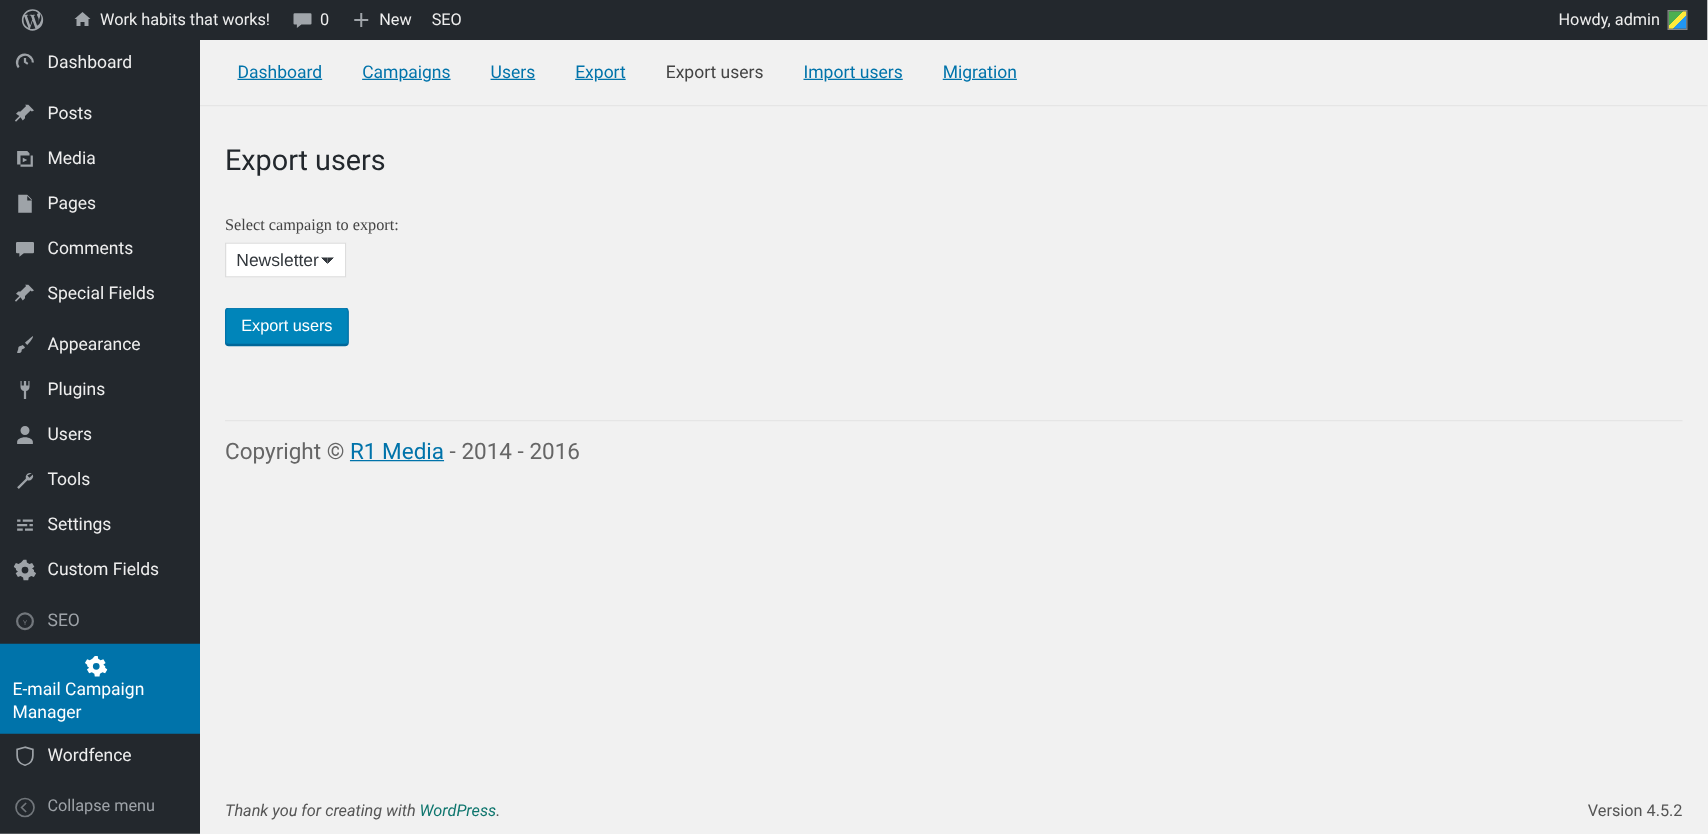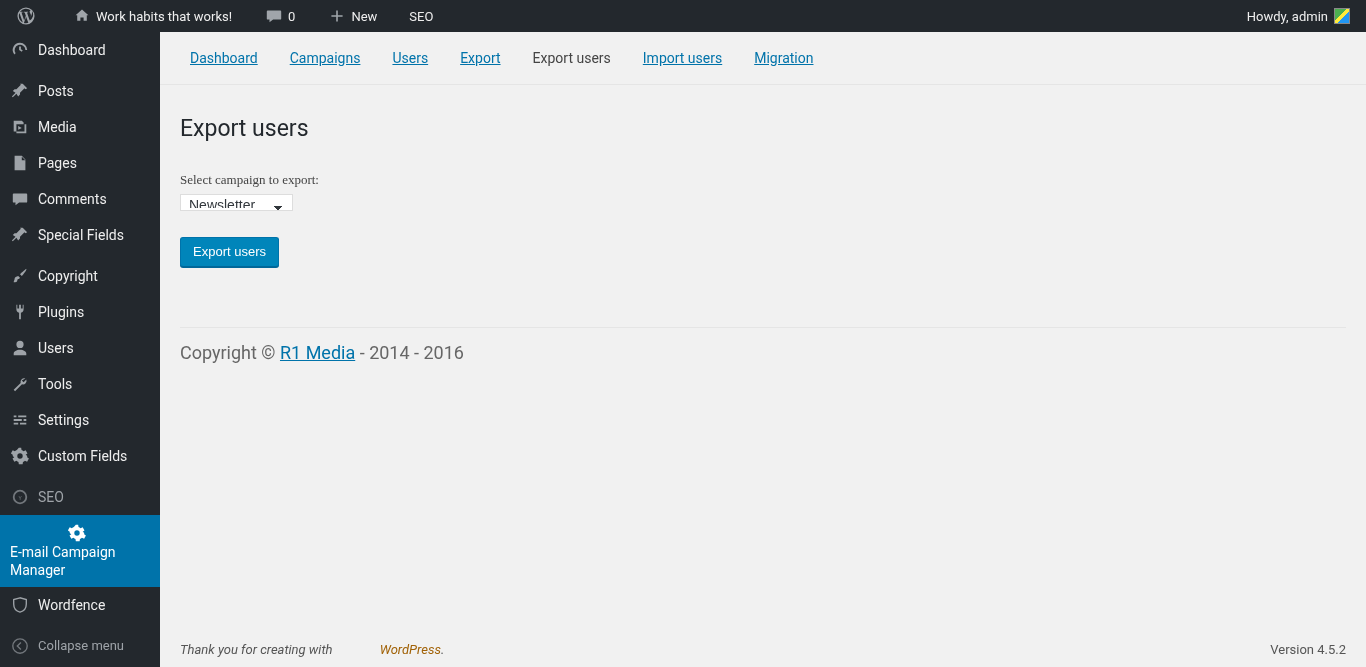--- a/index.html
+++ b/index.html
@@ -16,21 +16,21 @@
 
 .adminbar {
   height: 32px;
   background: #23282d;
   color: #eee;
   display: flex;
   align-items: center;
   padding: 0 8px;
   font-size: 13px;
 }
-.adminbar .ab-left { display: flex; gap: 16px; }
+.adminbar .ab-left { display: flex; gap: 0; }
 .adminbar .ab-item {
   display: flex;
   align-items: center;
   padding: 0 8px;
   height: 32px;
   color: #eee;
   cursor: pointer;
 }
 .adminbar .ab-right { margin-left: auto; display: flex; align-items: flex-end; }
 .adminbar .ab-icon { width: 20px; height: 20px; display:inline-flex; align-items:center; justify-content:center; margin-right:4px; fill:#a0a5aa; color:#a0a5aa;}
@@ -112,22 +112,22 @@
 }
 .form-label {
   font-size: 13px;
   color:#444;
   margin-bottom: 6px;
   display:block;
   font-family:Liberation Serif, serif;
 }
 .select-wrap select {
   font-size:14px;
-  padding: 2px 36px 2px 8px;
-  height: 17px;
+  padding: 2px 20px 2px 8px;
+  height: 28px;
   border:1px solid #ddd;
   background:#fff;
   color:#32373c;
   appearance:none;
   background-image: linear-gradient(45deg, transparent 50%, #32373c 50%), linear-gradient(135deg, #32373c 50%, transparent 50%);
   background-position: calc(100% - 14px) 11px, calc(100% - 9px) 11px;
   background-size: 5px 5px, 5px 5px;
   background-repeat:no-repeat;
 }
 .btn-primary {
@@ -159,21 +159,21 @@
   left:20px;
   right:20px;
   bottom: 10px;
   display:flex;
   justify-content:space-between;
   font-size:13px;
   color:#555;
   font-style: italic;
 }
 .wp-footer .left { font-style: italic; }
-.wp-footer a { color:#a16207; font-style: italic; text-decoration:none;margin-left:44px; }
+.wp-footer a { color:#0f766e; font-style: italic; text-decoration:none; }
 .wp-footer .version { font-style: normal; color:#555;}
 </style>
 </head>
 <body>
 
 <div class="adminbar">
   <div class="ab-left">
     <div class="ab-item">
       <span class="ab-icon">
           <svg viewBox="0 0 20 20" width="18" height="18">
@@ -267,21 +267,21 @@
       </span>
     <span class="menu-label">Special Fields</span>
   </div>
   <div class="menu-item sep"></div>
   <div class="menu-item">
     <span class="menu-icon">
         <svg viewBox="0 0 20 20" width="18" height="18">
           <path d="M17 2c1 1-3 6-5 8l-2-2c2-2 7-6 7-6ZM8 10l2 2c-1 2-3 1-3 3s-2 2-4 2c0-2 1-2 1-4s2-2 4-3Z"></path>
         </svg>
       </span>
-    <span class="menu-label">Copyright</span>
+    <span class="menu-label">Appearance</span>
   </div>
   <div class="menu-item">
     <span class="menu-icon">
         <svg viewBox="0 0 20 20" width="18" height="18">
           <path d="M7 2v4h2V2h2v4h2V2h1v5a4 4 0 0 1-3 3.9V18H9v-7.1A4 4 0 0 1 6 7V2Z"></path>
         </svg>
       </span>
     <span class="menu-label">Plugins</span>
   </div>
   <div class="menu-item">

